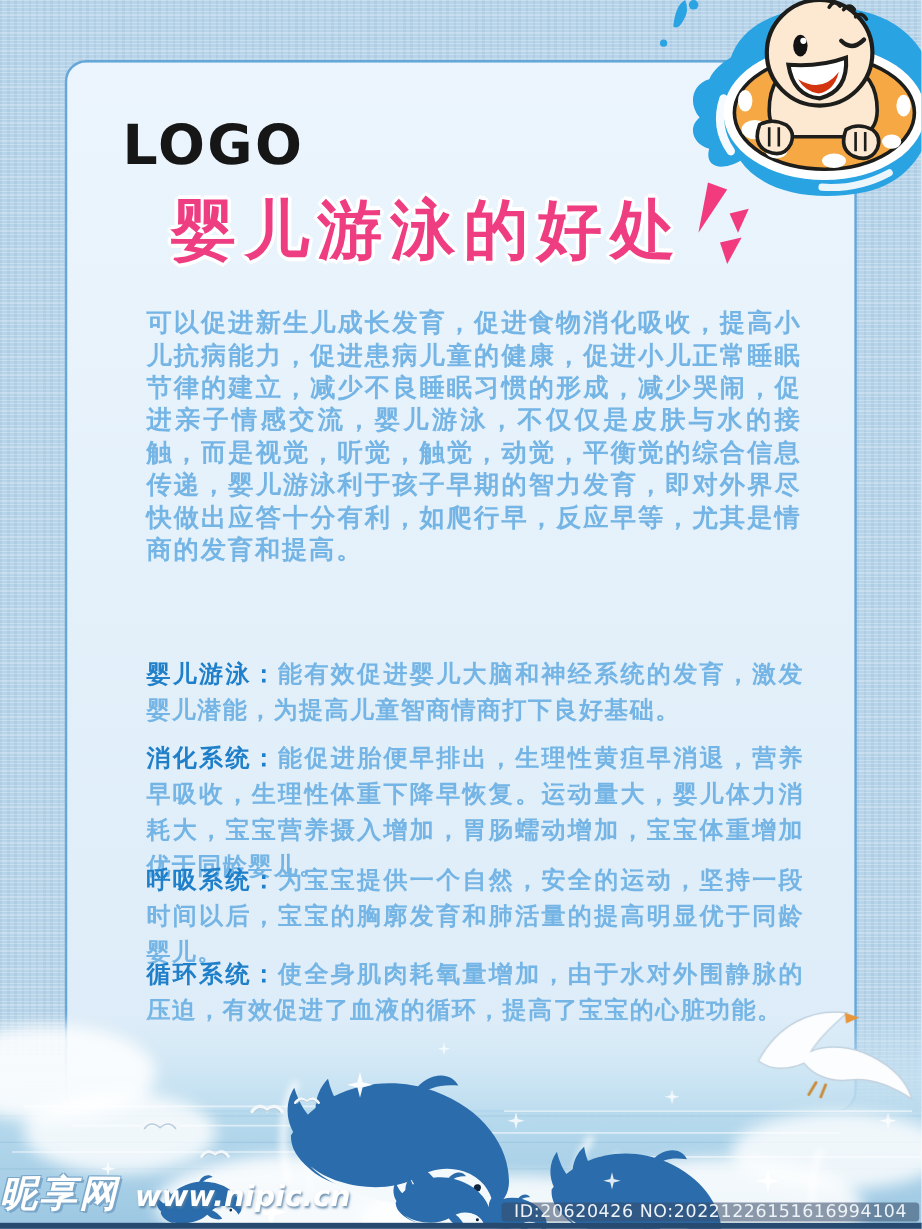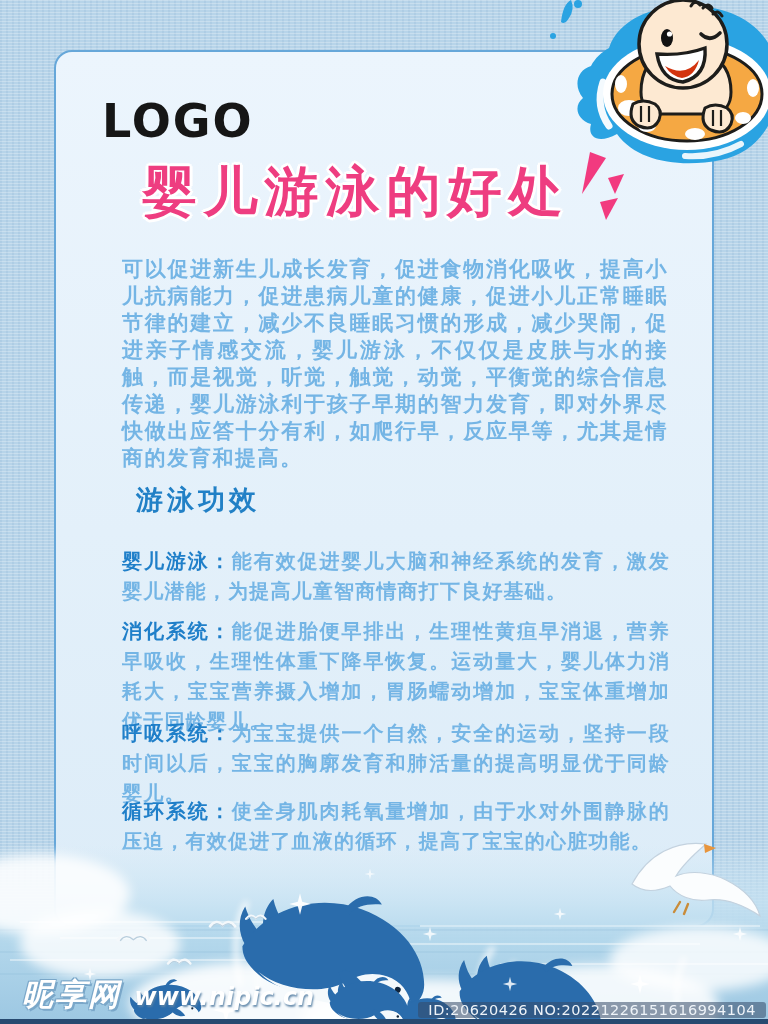--- a/index.html
+++ b/index.html
@@ -21,21 +21,21 @@
   .title-sparkle{display:inline-block;vertical-align:top;margin-left:4px;margin-top:-6px;}
   .intro{position:absolute;left:66px;top:204px;width:546px;font-size:21px;line-height:27px;
     letter-spacing:1.6px;color:#74b5e5;font-weight:700;text-align:justify;}
   .benefits-heading{position:absolute;left:80px;top:430px;font-size:27px;font-weight:800;color:#2180c6;letter-spacing:4px;}
   .section{position:absolute;left:66px;width:548px;font-size:20px;line-height:30px;letter-spacing:1.2px;
     color:#74b5e5;font-weight:700;text-align:justify;}
   .section .lbl{color:#1f7fc9;font-weight:800;}
   .sec1{top:494px;} .sec2{top:564px;} .sec3{top:666px;} .sec4{top:744px;}
   .sea{position:absolute;left:0;top:814px;width:768px;height:210px;z-index:3;}
   .baby{position:absolute;left:545px;top:-8px;width:230px;height:190px;z-index:4;}
-  .watermark{position:absolute;left:22px;bottom:8px;z-index:5;font-style:italic;font-weight:800;white-space:nowrap;}
+  .watermark{position:absolute;left:0;bottom:8px;z-index:5;font-style:italic;font-weight:800;white-space:nowrap;}
   .wm-name{font-size:31px;color:#ffffff;letter-spacing:2px;
     text-shadow:2px 2px 0 #7aa7c9,-1px -1px 0 #7aa7c9,1px -1px 0 #7aa7c9,-1px 1px 0 #7aa7c9;}
   .wm-url{font-size:24px;color:#ffffff;margin-left:8px;text-shadow:1px 2px 2px rgba(90,130,165,.9);}
   .id-badge{position:absolute;right:2px;bottom:6px;z-index:5;background:rgba(52,74,104,.55);
     color:#eef3f8;font-size:14.5px;padding:0 10px;border-radius:3px;letter-spacing:.5px;}
   .bottom-bar{position:absolute;left:0;bottom:0;width:100%;height:5px;background:#274a70;z-index:6;}
 </style>
 </head>
 <body>
 
@@ -47,21 +47,20 @@
     <div class="title-row">
       <span class="title">婴儿游泳的好处</span><span class="title-sparkle"><svg width="52" height="76" viewBox="0 0 52 76">
         <path d="M16,2 L32,8 L8,44 Z" fill="#f23a7f"></path>
         <path d="M34,28 L50,24 L41,44 Z" fill="#f23a7f"></path>
         <path d="M26,52 L44,48 L32,70 Z" fill="#f23a7f"></path>
       </svg></span>
     </div>
 
     <div class="intro">可以促进新生儿成长发育，促进食物消化吸收，提高小儿抗病能力，促进患病儿童的健康，促进小儿正常睡眠节律的建立，减少不良睡眠习惯的形成，减少哭闹，促进亲子情感交流，婴儿游泳，不仅仅是皮肤与水的接触，而是视觉，听觉，触觉，动觉，平衡觉的综合信息传递，婴儿游泳利于孩子早期的智力发育，即对外界尽快做出应答十分有利，如爬行早，反应早等，尤其是情商的发育和提高。</div>
 
-    <div class="benefits-heading">游泳功效</div>
 
     <div class="section sec1"><span class="lbl">婴儿游泳：</span><span>能有效促进婴儿大脑和神经系统的发育，激发婴儿潜能，为提高儿童智商情商打下良好基础。</span></div>
     <div class="section sec2"><span class="lbl">消化系统：</span><span>能促进胎便早排出，生理性黄疸早消退，营养早吸收，生理性体重下降早恢复。运动量大，婴儿体力消耗大，宝宝营养摄入增加，胃肠蠕动增加，宝宝体重增加优于同龄婴儿。</span></div>
     <div class="section sec3"><span class="lbl">呼吸系统：</span><span>为宝宝提供一个自然，安全的运动，坚持一段时间以后，宝宝的胸廓发育和肺活量的提高明显优于同龄婴儿。</span></div>
     <div class="section sec4"><span class="lbl">循环系统：</span><span>使全身肌肉耗氧量增加，由于水对外围静脉的压迫，有效促进了血液的循环，提高了宝宝的心脏功能。</span></div>
   </div>
 
   <svg class="sea" viewBox="0 0 768 210">
     <defs>
       <linearGradient id="seaG" x1="0" y1="0" x2="0" y2="1">

